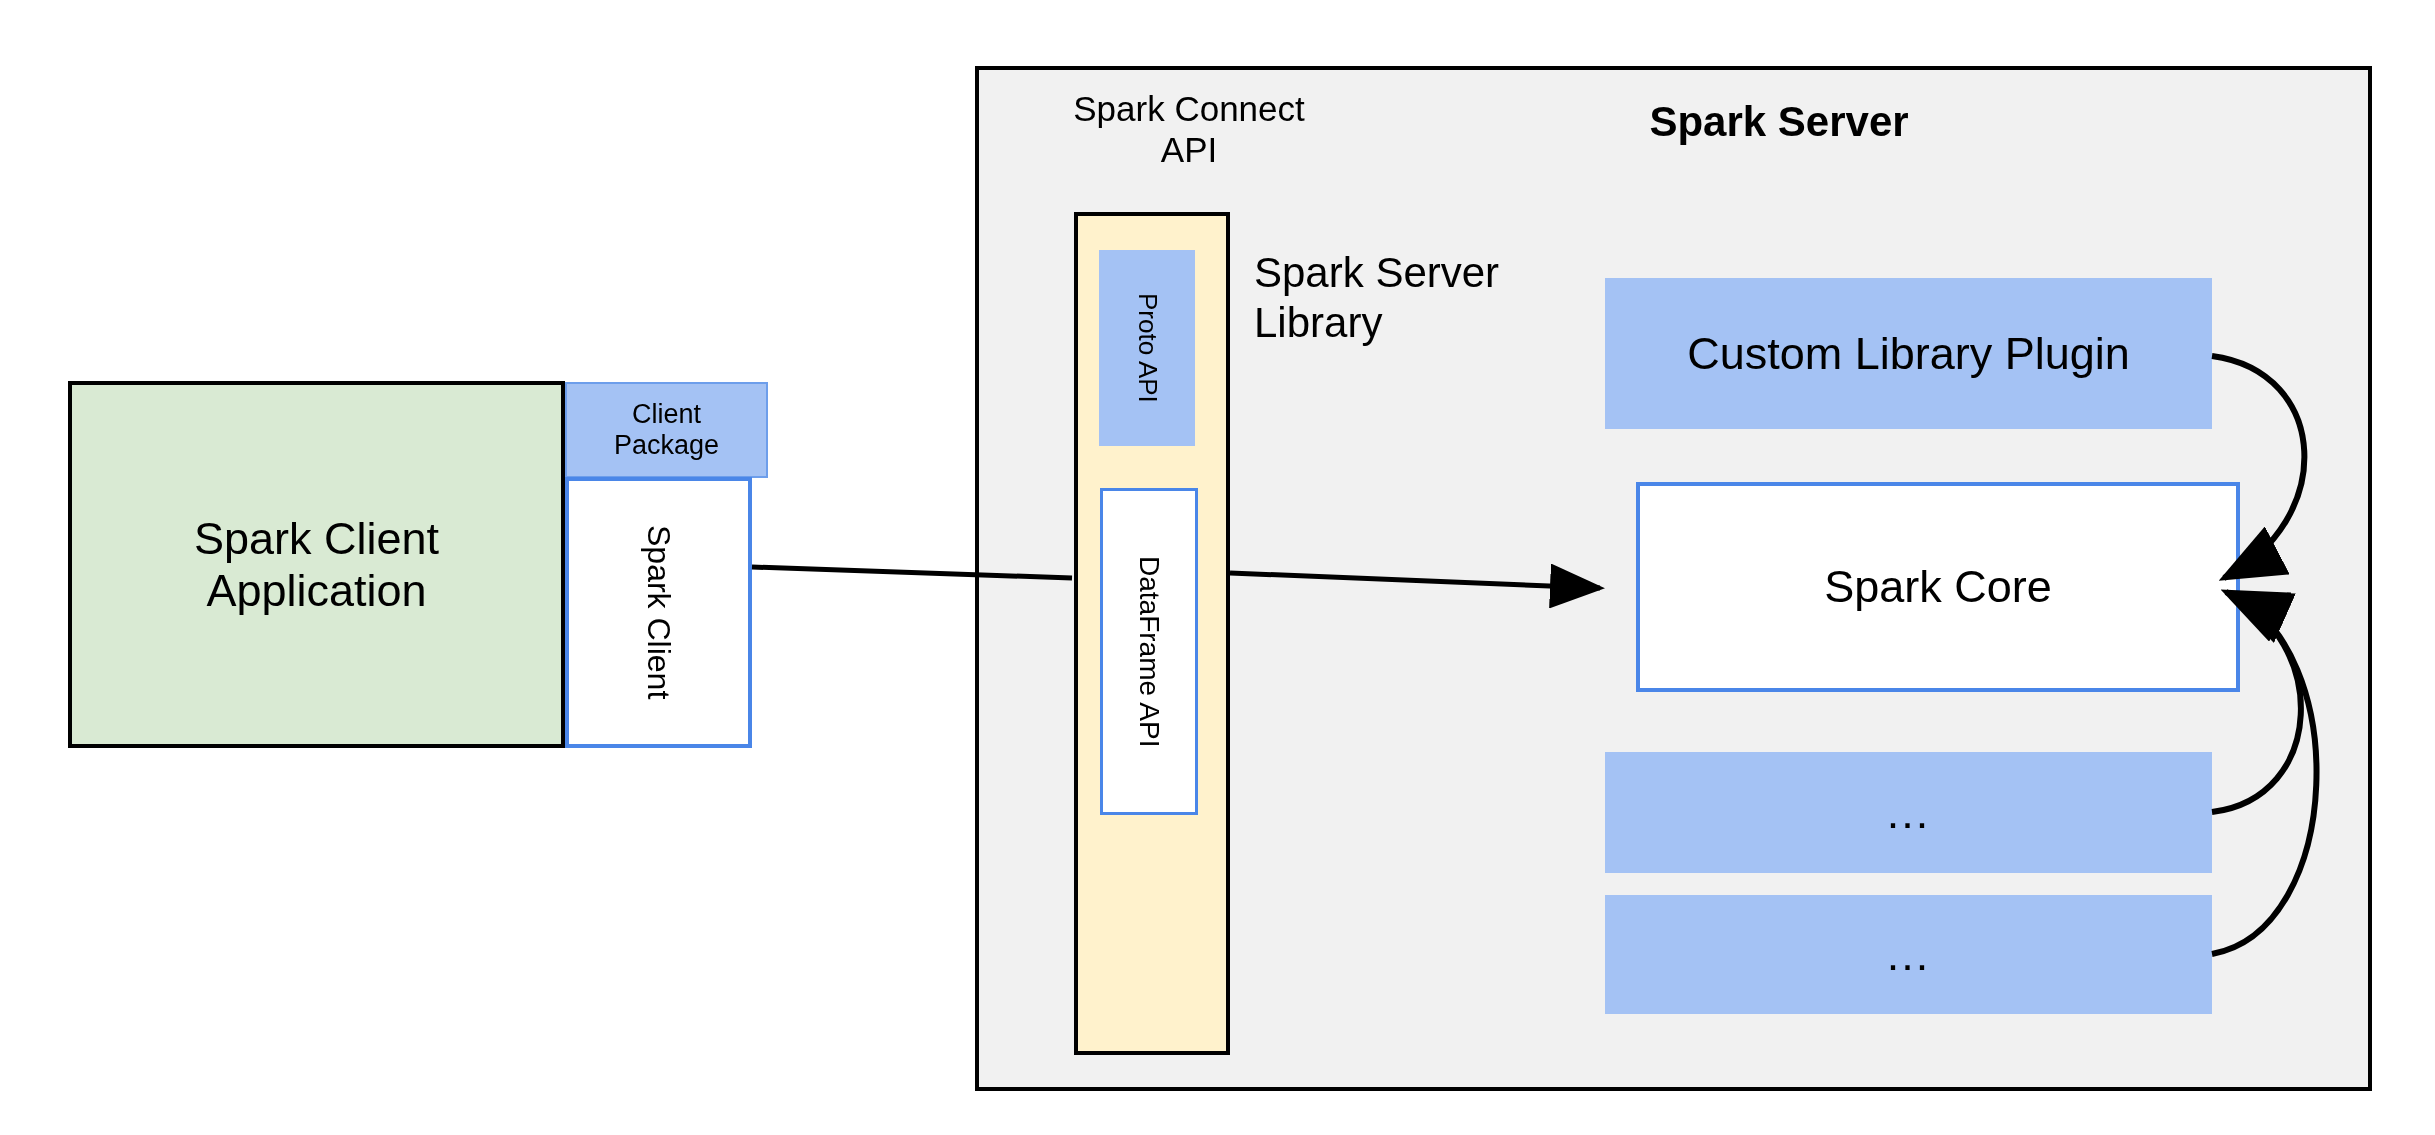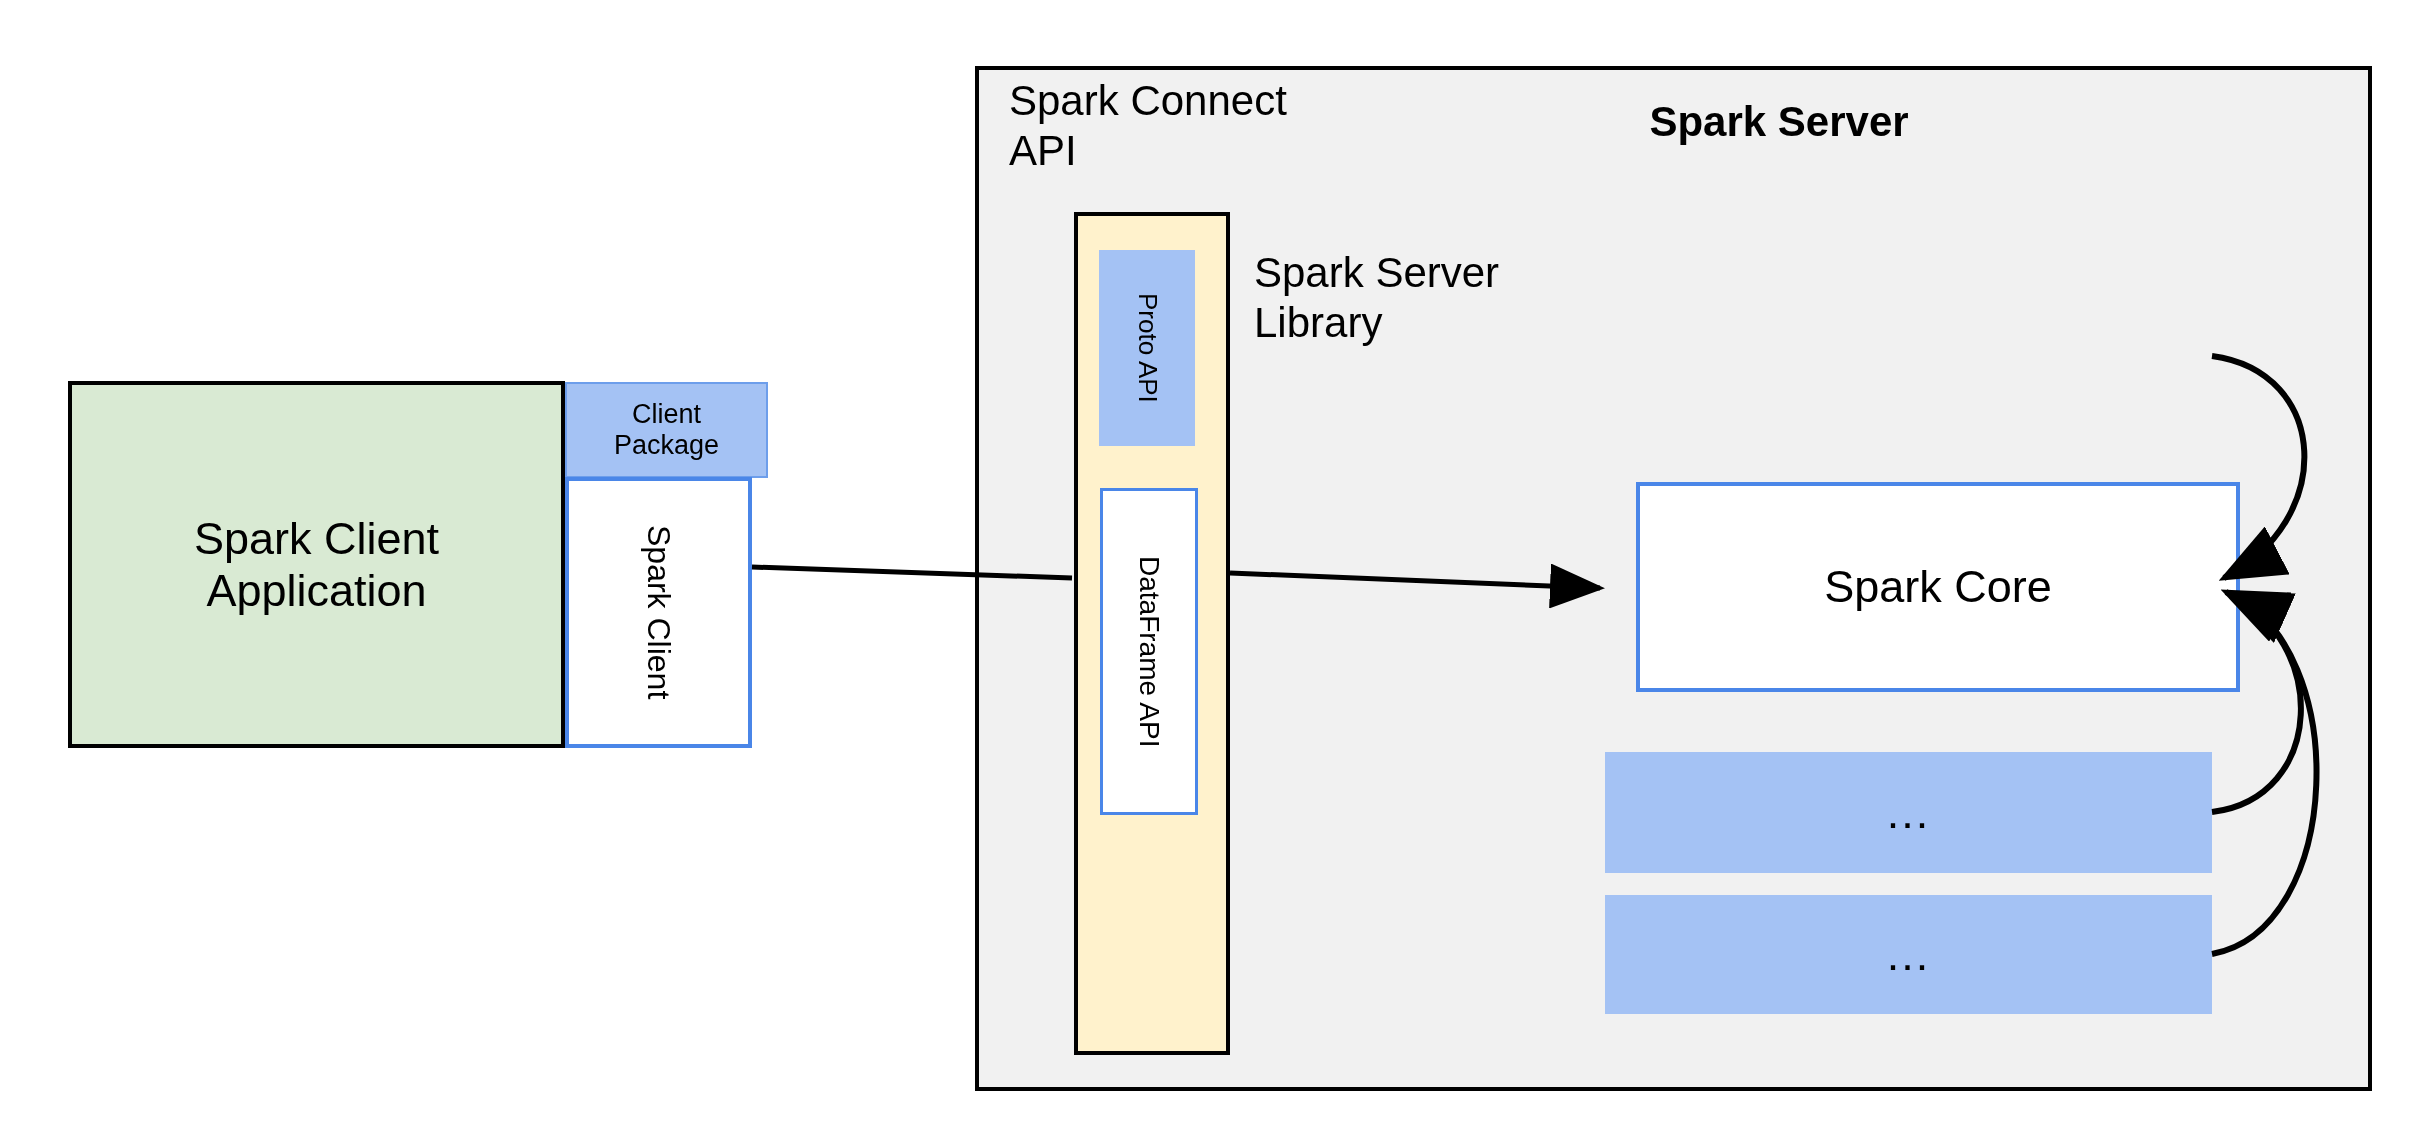--- a/index.html
+++ b/index.html
@@ -33,22 +33,22 @@
     writing-mode:vertical-rl; text-orientation:mixed; white-space:nowrap;
   }
 
   
   #server-container {
     position:absolute; left:975px; top:66px; width:1397px; height:1025px;
     background:#f1f1f1; border:4px solid #000000; box-sizing:border-box;
   }
 
   #spark-connect-api-label {
-    position:absolute; left:30px; top:6px; width:360px;
-    font-size:42px; text-align:left; line-height:1.18; white-space:pre-line;
+    position:absolute; left:30px; top:18px; width:360px;
+    font-size:35px; text-align:center; line-height:1.18; white-space:pre-line;
   }
   #spark-server-title {
     position:absolute; left:540px; top:28px; width:520px;
     font-size:42px; font-weight:bold; text-align:center;
   }
   #spark-server-library-label {
     position:absolute; left:275px; top:178px; width:340px;
     font-size:42px; text-align:left; line-height:1.18; white-space:pre-line;
   }
 
@@ -119,20 +119,23 @@
   </div>
 
   <div class="box" id="proto-api-box">
     <span class="vtext">Proto API</span>
   </div>
 
   <div class="box" id="dataframe-api-box">
     <span class="vtext">DataFrame API</span>
   </div>
 
+  <div class="box srv-filled" id="custom-library-plugin-box">
+    <span>Custom Library Plugin</span>
+  </div>
 
   <div class="box" id="spark-core-box">
     <span>Spark Core</span>
   </div>
 
   <div class="box srv-filled" id="ellipsis-box-1">
     <span class="dots">...</span>
   </div>
 
   <div class="box srv-filled" id="ellipsis-box-2">

